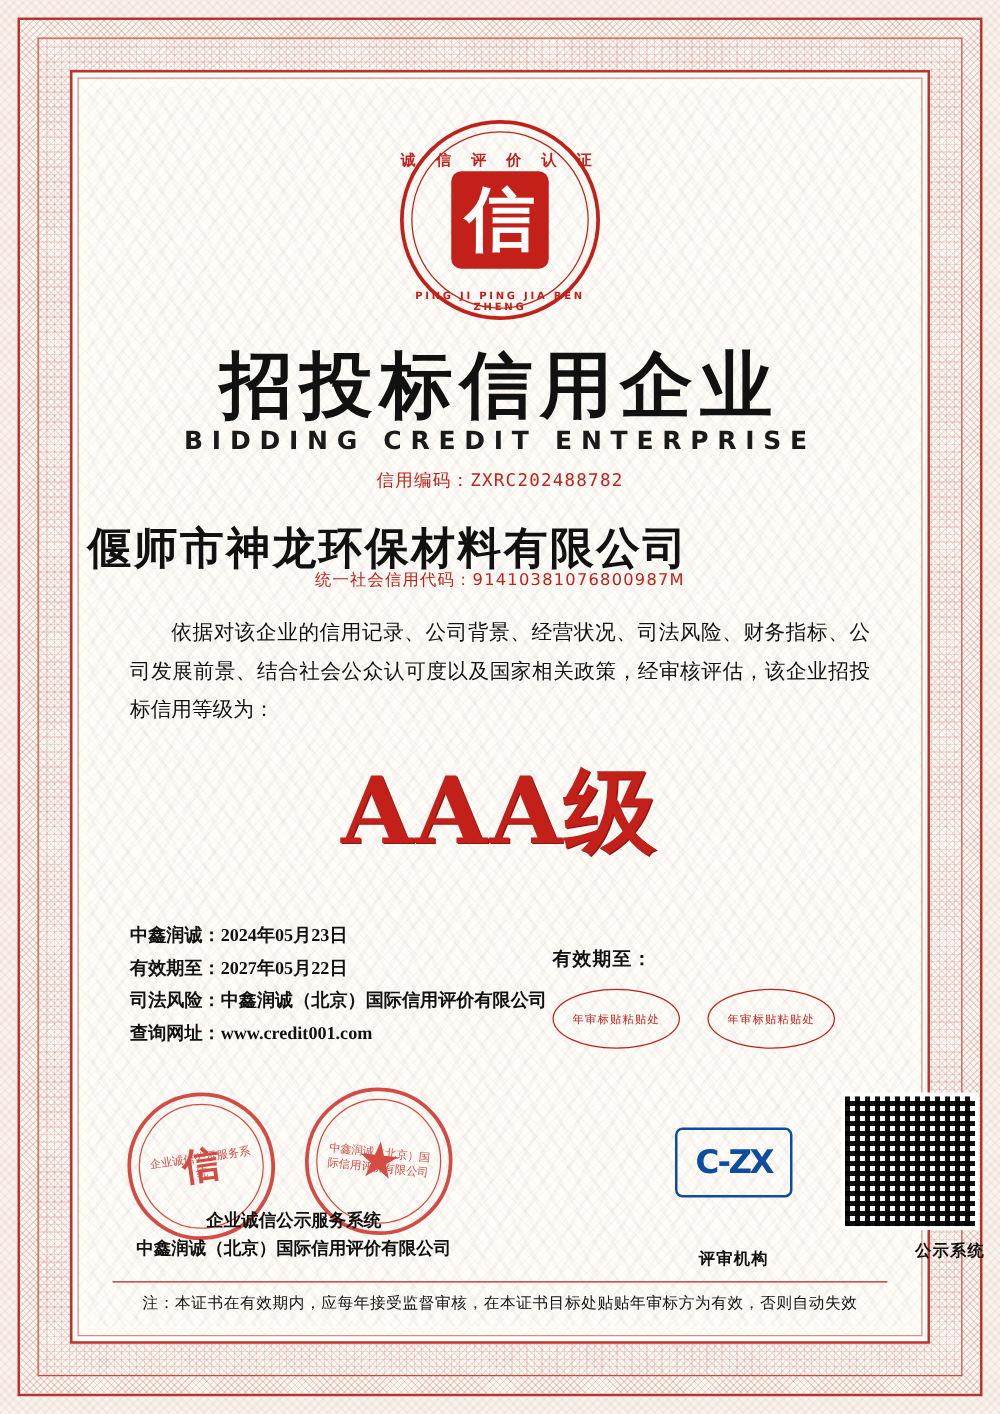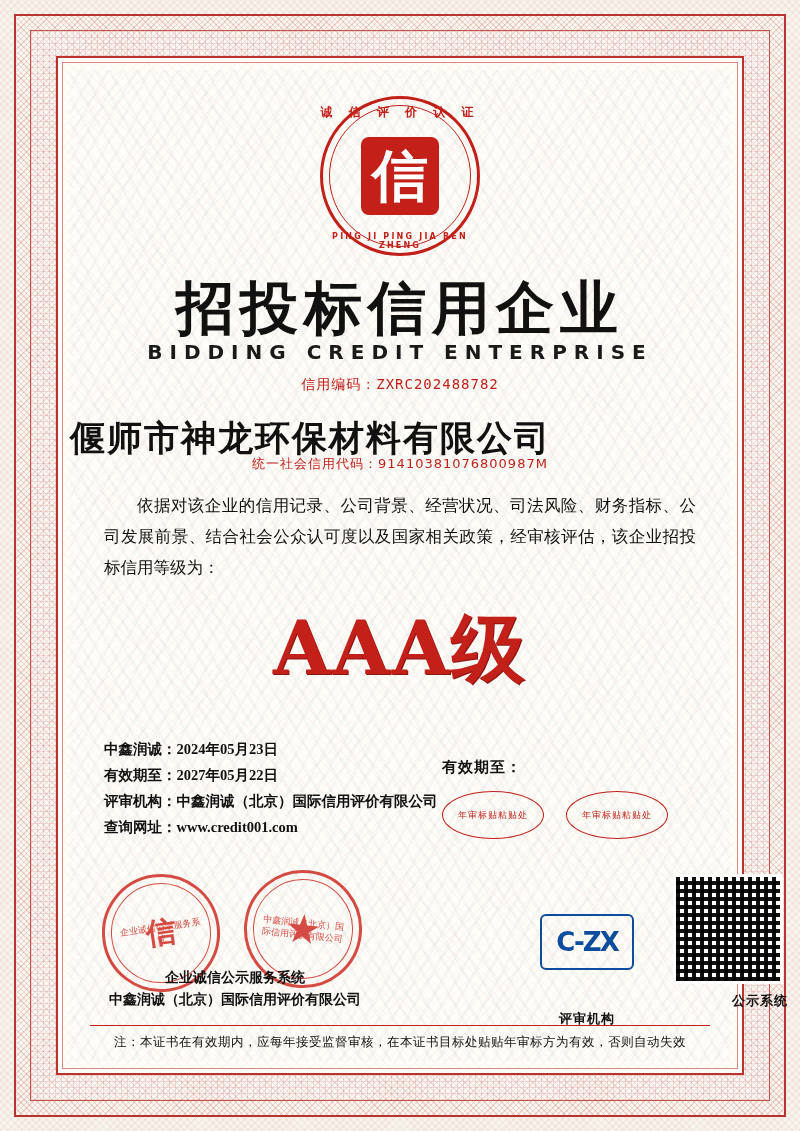--- a/index.html
+++ b/index.html
@@ -79,21 +79,21 @@
     width:78px;height:78px;border-radius:8px;
     background:#c3201a;
     color:#fff;display:flex;align-items:center;justify-content:center;
     font-size:56px;line-height:1;font-weight:700;
     font-family:"DejaVu Sans","Liberation Sans",sans-serif;
   }
   .emblem-top,.emblem-bottom{
     position:absolute;left:0;right:0;text-align:center;
     color:#c3201a;font-weight:700;
   }
-  .emblem-top{top:8px;font-size:12px;letter-spacing:6px;}
+  .emblem-top{top:24px;font-size:12px;letter-spacing:6px;}
   .emblem-bottom{bottom:6px;font-size:8px;letter-spacing:2.2px;}
 
   
   .title-cn{
     position:absolute;top:200px;left:0;right:0;text-align:center;
     font-size:58px;font-weight:700;letter-spacing:6px;color:#111;
     font-family:"DejaVu Sans","Liberation Sans",sans-serif;
   }
   .title-en{
     position:absolute;top:270px;left:0;right:0;text-align:center;
@@ -171,21 +171,21 @@
   }
   .seal-caption{
     position:absolute;left:0;right:330px;top:96px;text-align:center;
     font-size:14px;font-weight:700;color:#111;line-height:22px;
   }
 
   .mutual{
     position:absolute;left:440px;top:28px;width:110px;text-align:center;
   }
   .mutual-logo{
-    width:90px;height:52px;margin:16px auto;border:2px solid #0e4d9e;border-radius:6px;
+    width:90px;height:52px;margin:4px auto;border:2px solid #0e4d9e;border-radius:6px;
     color:#0e4d9e;font-size:26px;font-weight:700;display:flex;align-items:center;justify-content:center;
     letter-spacing:-2px;
   }
   .mutual-cap{margin-top:40px;font-size:13px;font-weight:700;color:#111;letter-spacing:1px;}
 
   .qr{
     position:absolute;left:576px;top:4px;width:120px;text-align:right;
   }
   .qr-img{
     width:104px;height:104px;margin:0 auto;
@@ -239,21 +239,21 @@
     <div class="grade">AAA级</div>
 
     <div class="info">
       <div class="row">
         <span class="lbl">中鑫润诚：</span><span class="val">2024年05月23日</span>
       </div>
       <div class="row">
         <span class="lbl">有效期至：</span><span class="val">2027年05月22日</span>
       </div>
       <div class="row">
-        <span class="lbl">评审机构：</span><span class="val">中鑫润诚（北京）国际信用评价有限公司</span>
+        <span class="lbl">司法风险：</span><span class="val">中鑫润诚（北京）国际信用评价有限公司</span>
       </div>
       <div class="row">
         <span class="lbl">查询网址：</span><span class="val">www.credit001.com</span>
       </div>
     </div>
 
     <div class="annual">
       <div class="annual-title">有效期至：</div>
       <div class="annual-slots">
         <div class="slot">年审标贴粘贴处</div>

